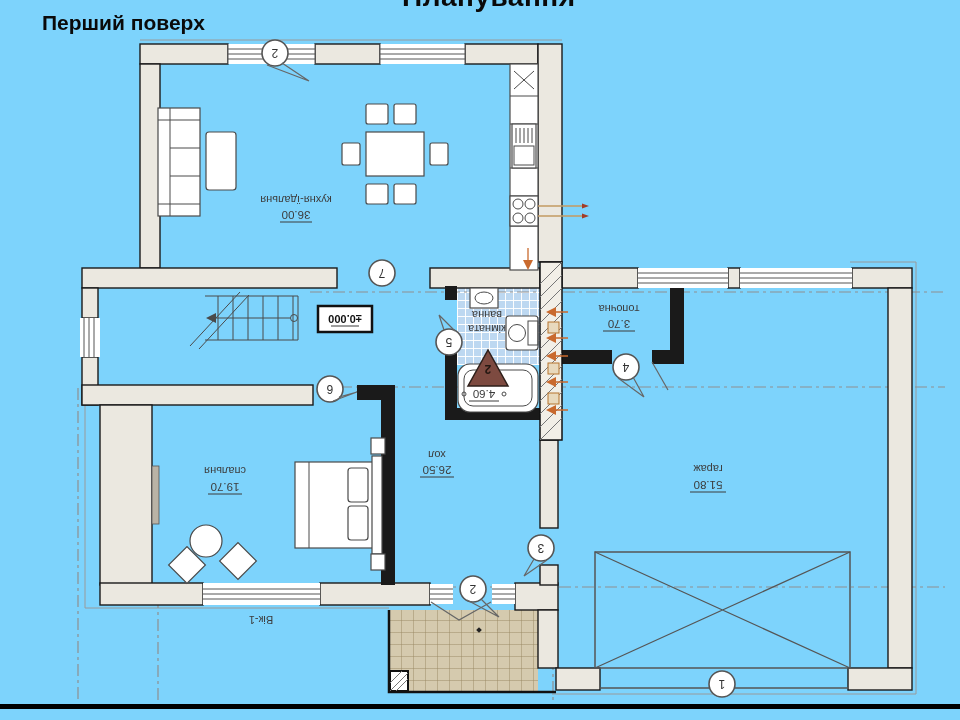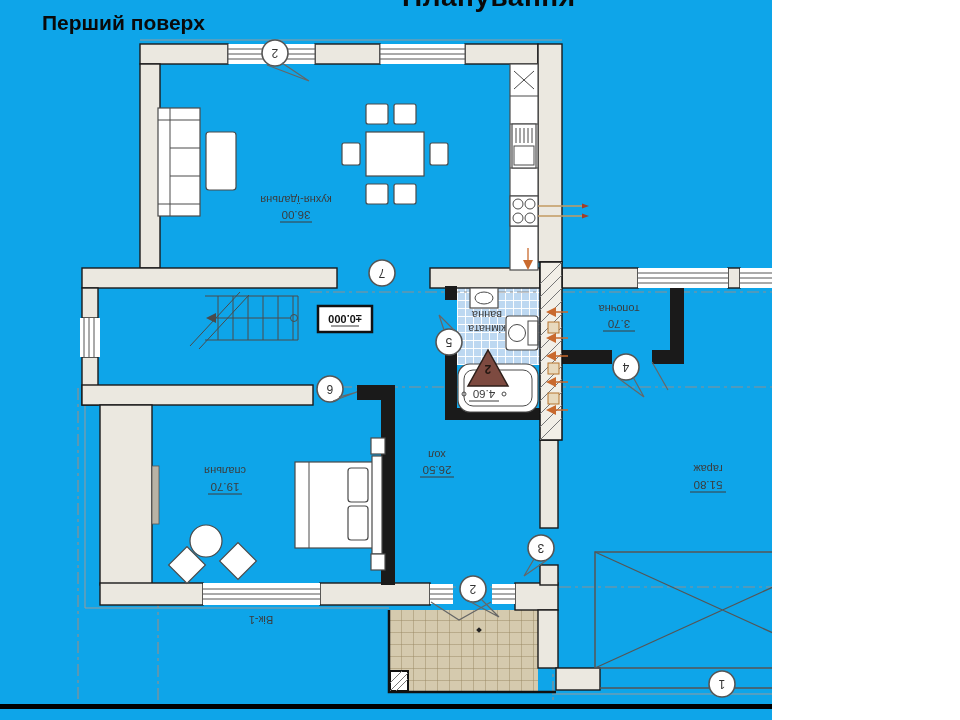--- a/index.html
+++ b/index.html
@@ -1,16 +1,16 @@
 <!DOCTYPE html>
 <html><head>
 <meta charset="utf-8">
 <style>
   html,body{margin:0;padding:0;background:#fff}
-  .slide{position:relative;width:772px;height:720px;background:#0ea5e9;overflow:hidden;
+  .slide{position:relative;width:960px;height:720px;background:#7dd3fc;overflow:hidden;
          font-family:"Liberation Sans",sans-serif;color:#111}
   .title{position:absolute;top:-19px;left:402px;font-size:28px;font-weight:700;letter-spacing:.5px;color:#0a0a0a;white-space:nowrap}
   .sub{position:absolute;top:11px;left:42px;font-size:21px;font-weight:600;color:#0a0a0a;white-space:nowrap}
   .tile{position:absolute;z-index:1}
   .bath-tile{left:457px;top:287px;width:83px;height:78px;background-color:#bdd8f1;
     background-image:repeating-linear-gradient(0deg,rgba(255,255,255,.95) 0 1px,transparent 1px 8px),
                      repeating-linear-gradient(90deg,rgba(255,255,255,.95) 0 1px,transparent 1px 8px)}
   .porch-tile{left:389px;top:610px;width:149px;height:83px;background-color:#d5caae;
     background-image:repeating-linear-gradient(0deg,rgba(150,133,95,.45) 0 1px,transparent 1px 12px),
                      repeating-linear-gradient(90deg,rgba(150,133,95,.45) 0 1px,transparent 1px 12px)}

